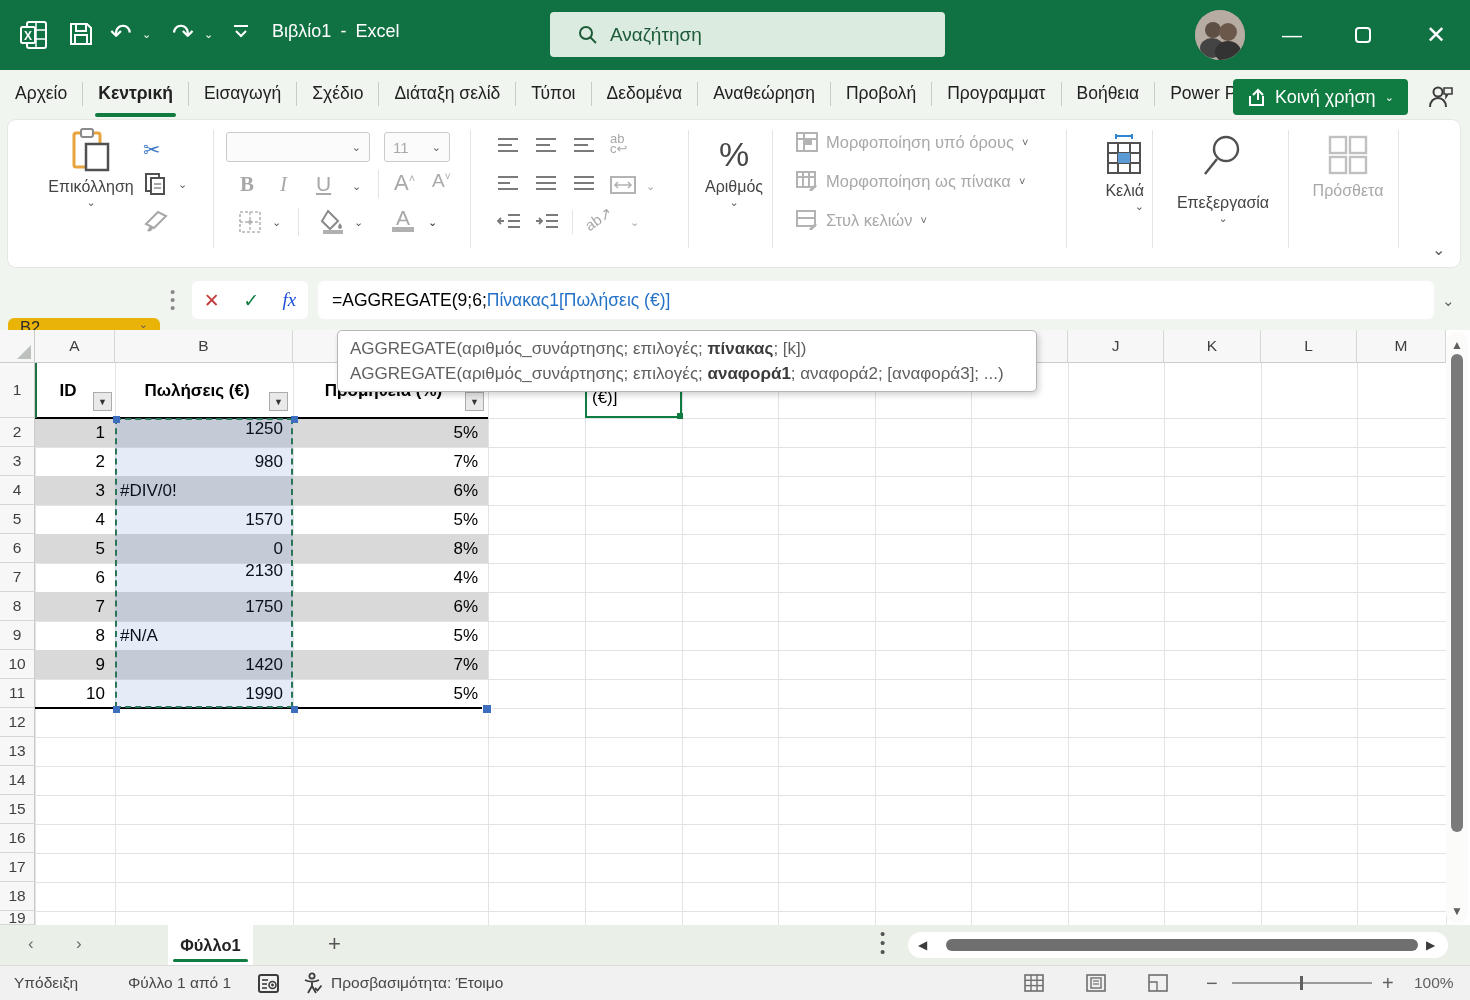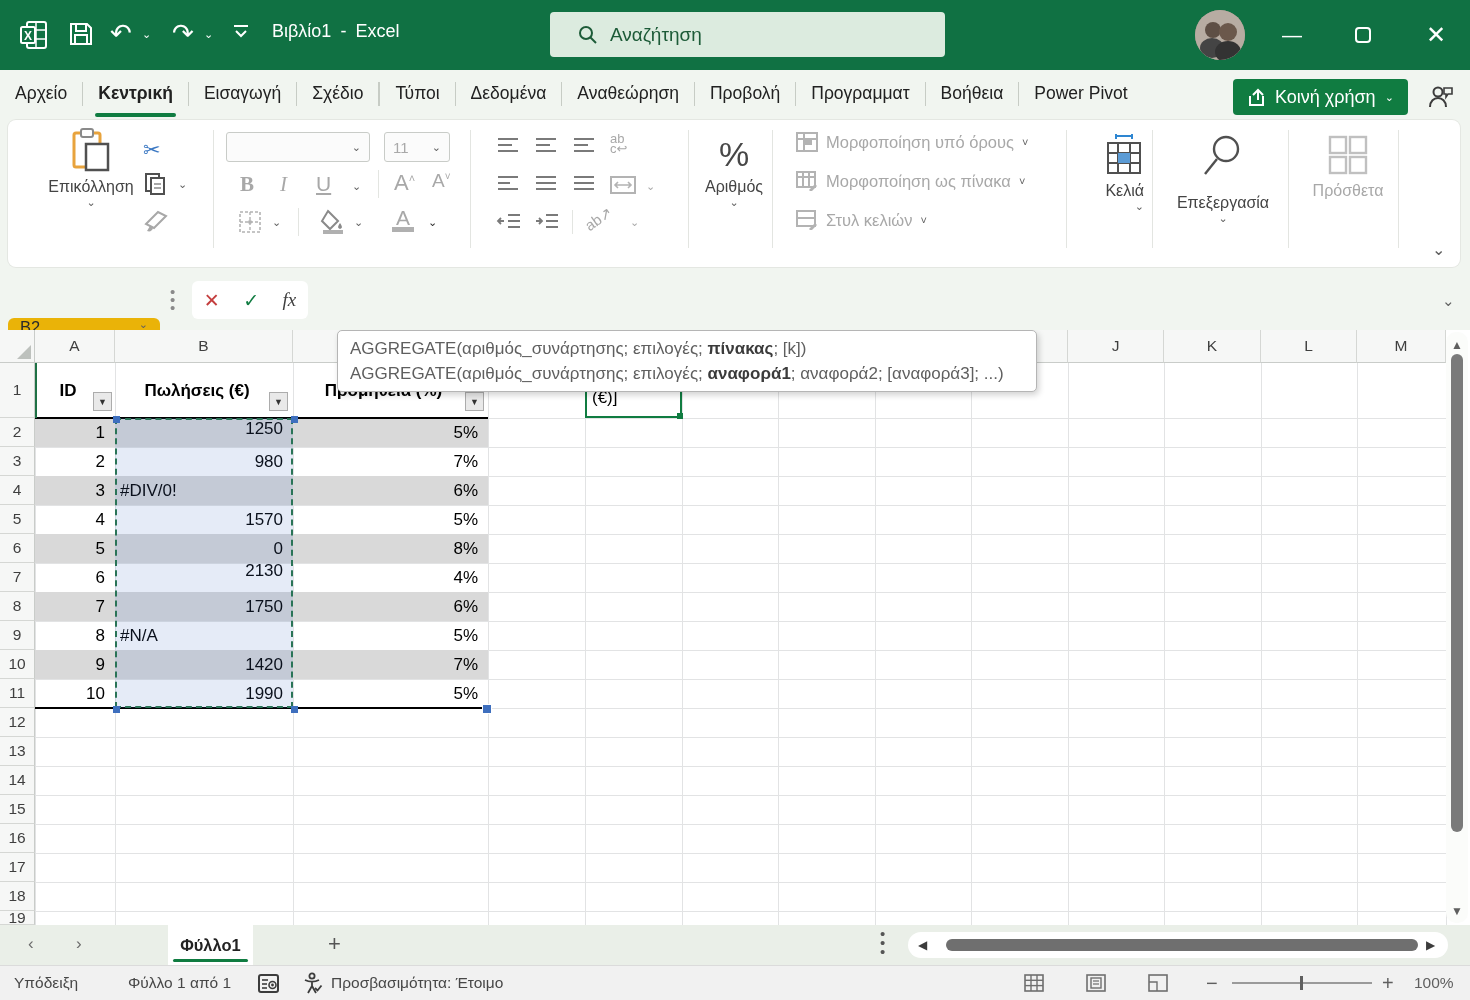--- a/index.html
+++ b/index.html
@@ -140,20 +140,23 @@
       </div>
       <div class="tabsep"></div>
       <div class="rtab">
         <span>Εισαγωγή</span>
       </div>
       <div class="tabsep"></div>
       <div class="rtab">
         <span>Σχέδιο</span>
       </div>
       <div class="tabsep"></div>
+      <div class="rtab">
+        <span>Διάταξη σελίδ</span>
+      </div>
       <div class="tabsep"></div>
       <div class="rtab">
         <span>Τύποι</span>
       </div>
       <div class="tabsep"></div>
       <div class="rtab">
         <span>Δεδομένα</span>
       </div>
       <div class="tabsep"></div>
       <div class="rtab">
@@ -451,22 +454,26 @@
 
   <div class="abs" id="formularow">
     <div id="namebox">
       <span>B2</span>
       <span class="chev">⌄</span>
     </div>
     <div class="abs" style="left:170px;top:18px;color:#8A8A8A;font-size:15px;letter-spacing:0;line-height:8px;">•<br>•<br>•</div>
     <div id="fbtns">
       <span style="color:#C43E3E;font-size:19px;">✕</span>
       <span style="color:#107C41;font-size:19px;">✓</span>
-      <span style="font-family:'Liberation Serif',serif;font-style:italic;color:#404040;font-size:19px;">fx</span>
-    </div>
+      <span style="font-family:'Liberation Serif',serif;font-style:italic;color:#1d4ed8;font-size:19px;">fx</span>
+    </div>
+    <div id="fx-field">
+        <span style="color: rgb(0, 0, 0);">=AGGREGATE(9;6;</span>
+        <span style="color: rgb(36, 114, 200);">Πίνακας1[Πωλήσεις (€)]</span>
+      </div>
     <div class="abs chev" style="left:1442px;top:22px;font-size:15px;">⌄</div>
   </div>
 
   <div class="abs" id="grid">
     <div id="corner"></div>
     <div id="colheads">
         <div class="colhead" style="left: 35px; width: 80px;">A</div>
         <div class="colhead" style="left: 115px; width: 178px;">B</div>
         <div class="colhead" style="left: 293px; width: 195px;">C</div>
         <div class="colhead" style="left: 488px; width: 97px;">D</div>

